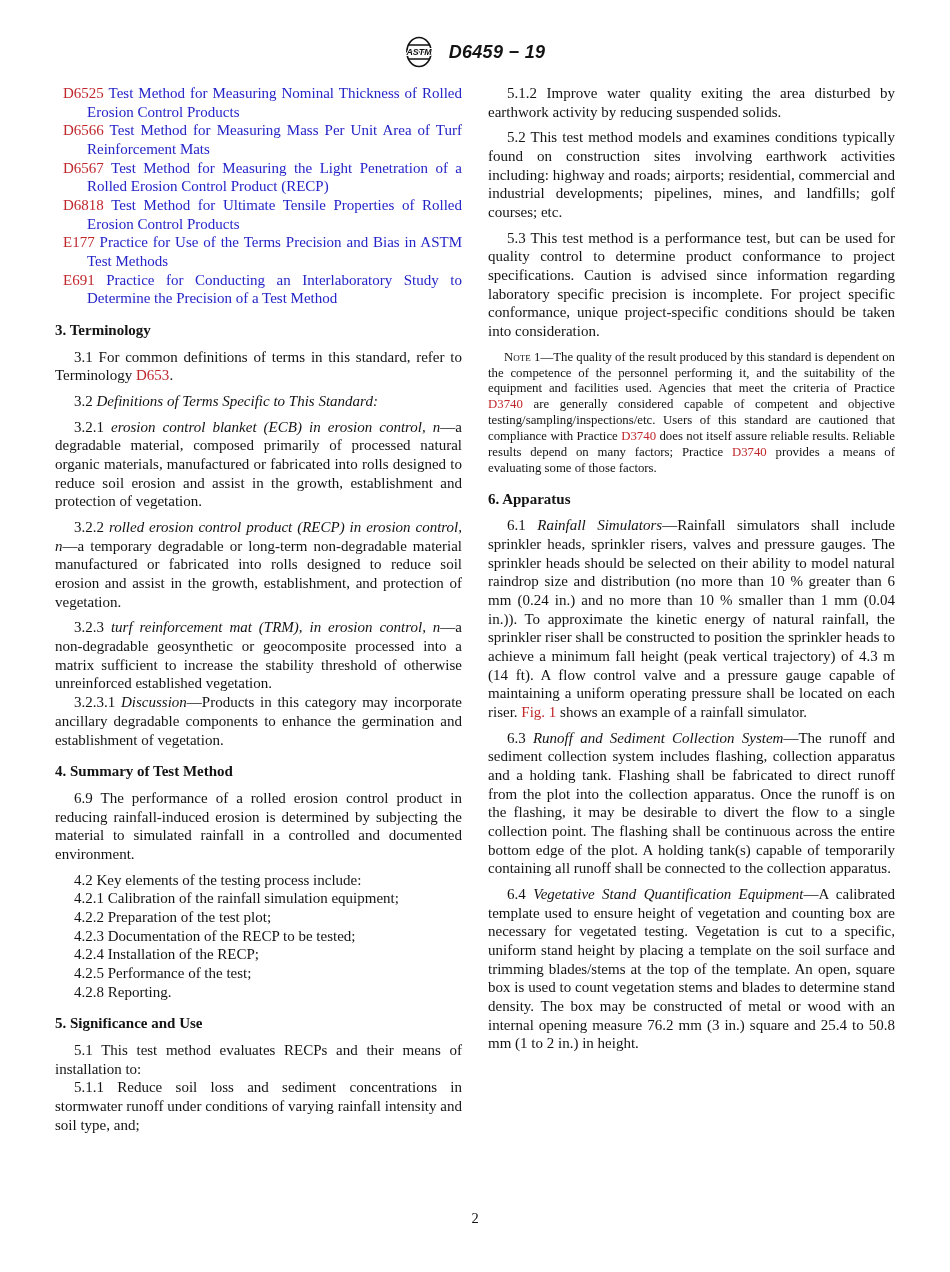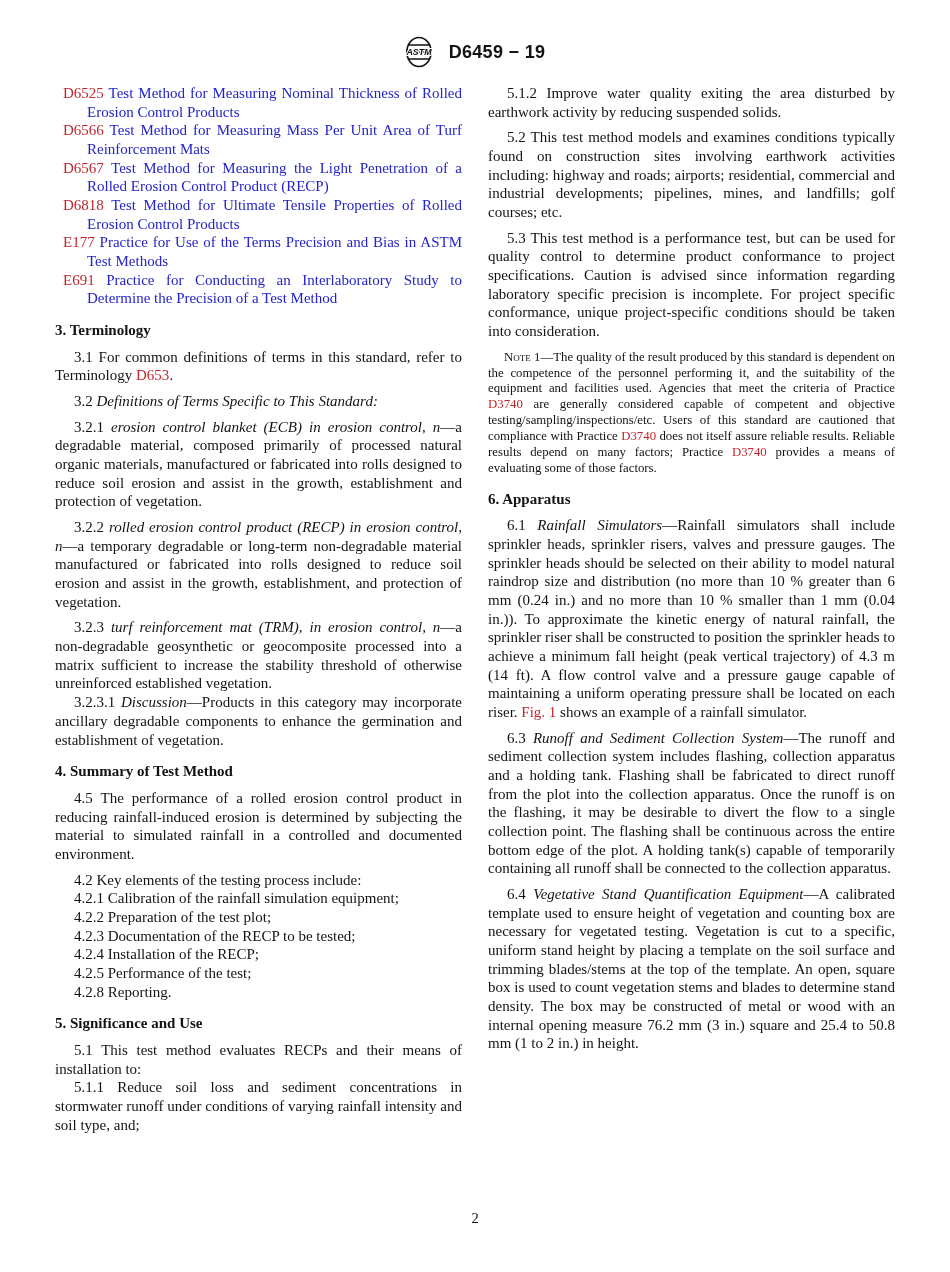--- a/index.html
+++ b/index.html
@@ -5,21 +5,21 @@
   :root{ --blue:#2424c8; --red:#c0272d; }
   *{ box-sizing:border-box; }
   html,body{ margin:0; padding:0; }
   body{
     width:950px; height:1272px; background:#ffffff;
     font-family:"Liberation Serif","DejaVu Serif",serif;
     color:#131313;
   }
   .page{ position:relative; width:950px; height:1272px; overflow:hidden; background:#fff; }
   .hdr{ display:flex; align-items:center; justify-content:center; gap:16px; padding-top:36px; }
-  .desig{ font-family:"Liberation Sans",sans-serif; font-weight:700; font-size:18px; letter-spacing:.3px; }
+  .desig{ font-family:"Liberation Sans",sans-serif; font-weight:700; font-size:18px; letter-spacing:.3px;font-style:italic; }
   .cols{ display:flex; gap:26px; padding:16px 55px 0 55px; }
   .col{ width:407px; font-size:15px; line-height:1.245; text-align:justify; }
   .h{ font-size:15px; font-weight:700; margin:13px 0 8px 0; text-align:left; }
   p{ margin:7px 0 0 0; text-indent:19px; }
   p.tight{ margin-top:0; }
   .refs{ margin:0; padding-left:8px; }
   .ref{ padding-left:24px; text-indent:-24px; }
   .red{ color:var(--red); cursor:pointer; }
   .blue{ color:var(--blue); cursor:pointer; }
   .i{ font-style:italic; }
@@ -54,21 +54,21 @@
           <div class="ref"><span class="red">E691 </span><span class="blue">Practice for Conducting an Interlaboratory Study to Determine the Precision of a Test Method</span></div>
         </div>
         <h3 class="h">3. Terminology</h3>
         <p class=""><span>3.1 For common definitions of terms in this standard, refer to Terminology </span><span class="red">D653</span><span>.</span></p>
         <p class=""><span>3.2 </span><span class="i">Definitions of Terms Specific to This Standard:</span></p>
         <p class=""><span>3.2.1 </span><span class="i">erosion control blanket (ECB) in erosion control, n</span><span>—a degradable material, composed primarily of processed natural organic materials, manufactured or fabricated into rolls designed to reduce soil erosion and assist in the growth, establishment and protection of vegetation.</span></p>
         <p class=""><span>3.2.2 </span><span class="i">rolled erosion control product (RECP) in erosion control, n</span><span>—a temporary degradable or long-term non-degradable material manufactured or fabricated into rolls designed to reduce soil erosion and assist in the growth, establishment, and protection of vegetation.</span></p>
         <p class=""><span>3.2.3 </span><span class="i">turf reinforcement mat (TRM), in erosion control, n</span><span>—a non-degradable geosynthetic or geocomposite processed into a matrix sufficient to increase the stability threshold of otherwise unreinforced established vegetation.</span></p>
         <p class=" tight"><span>3.2.3.1 </span><span class="i">Discussion</span><span>—Products in this category may incorporate ancillary degradable components to enhance the germination and establishment of vegetation.</span></p>
         <h3 class="h">4. Summary of Test Method</h3>
-        <p class=""><span>4.5 The performance of a rolled erosion control product in reducing rainfall-induced erosion is determined by subjecting the material to simulated rainfall in a controlled and documented environment.</span></p>
+        <p class=""><span>6.9 The performance of a rolled erosion control product in reducing rainfall-induced erosion is determined by subjecting the material to simulated rainfall in a controlled and documented environment.</span></p>
         <p class=""><span>4.2 Key elements of the testing process include:</span></p>
         <p class=" tight"><span>4.2.1 Calibration of the rainfall simulation equipment;</span></p>
         <p class=" tight"><span>4.2.2 Preparation of the test plot;</span></p>
         <p class=" tight"><span>4.2.3 Documentation of the RECP to be tested;</span></p>
         <p class=" tight"><span>4.2.4 Installation of the RECP;</span></p>
         <p class=" tight"><span>4.2.5 Performance of the test;</span></p>
         <p class=" tight"><span>4.2.8 Reporting.</span></p>
         <h3 class="h">5. Significance and Use</h3>
         <p class=""><span>5.1 This test method evaluates RECPs and their means of installation to:</span></p>
         <p class=" tight"><span>5.1.1 Reduce soil loss and sediment concentrations in stormwater runoff under conditions of varying rainfall intensity and soil type, and;</span></p>

